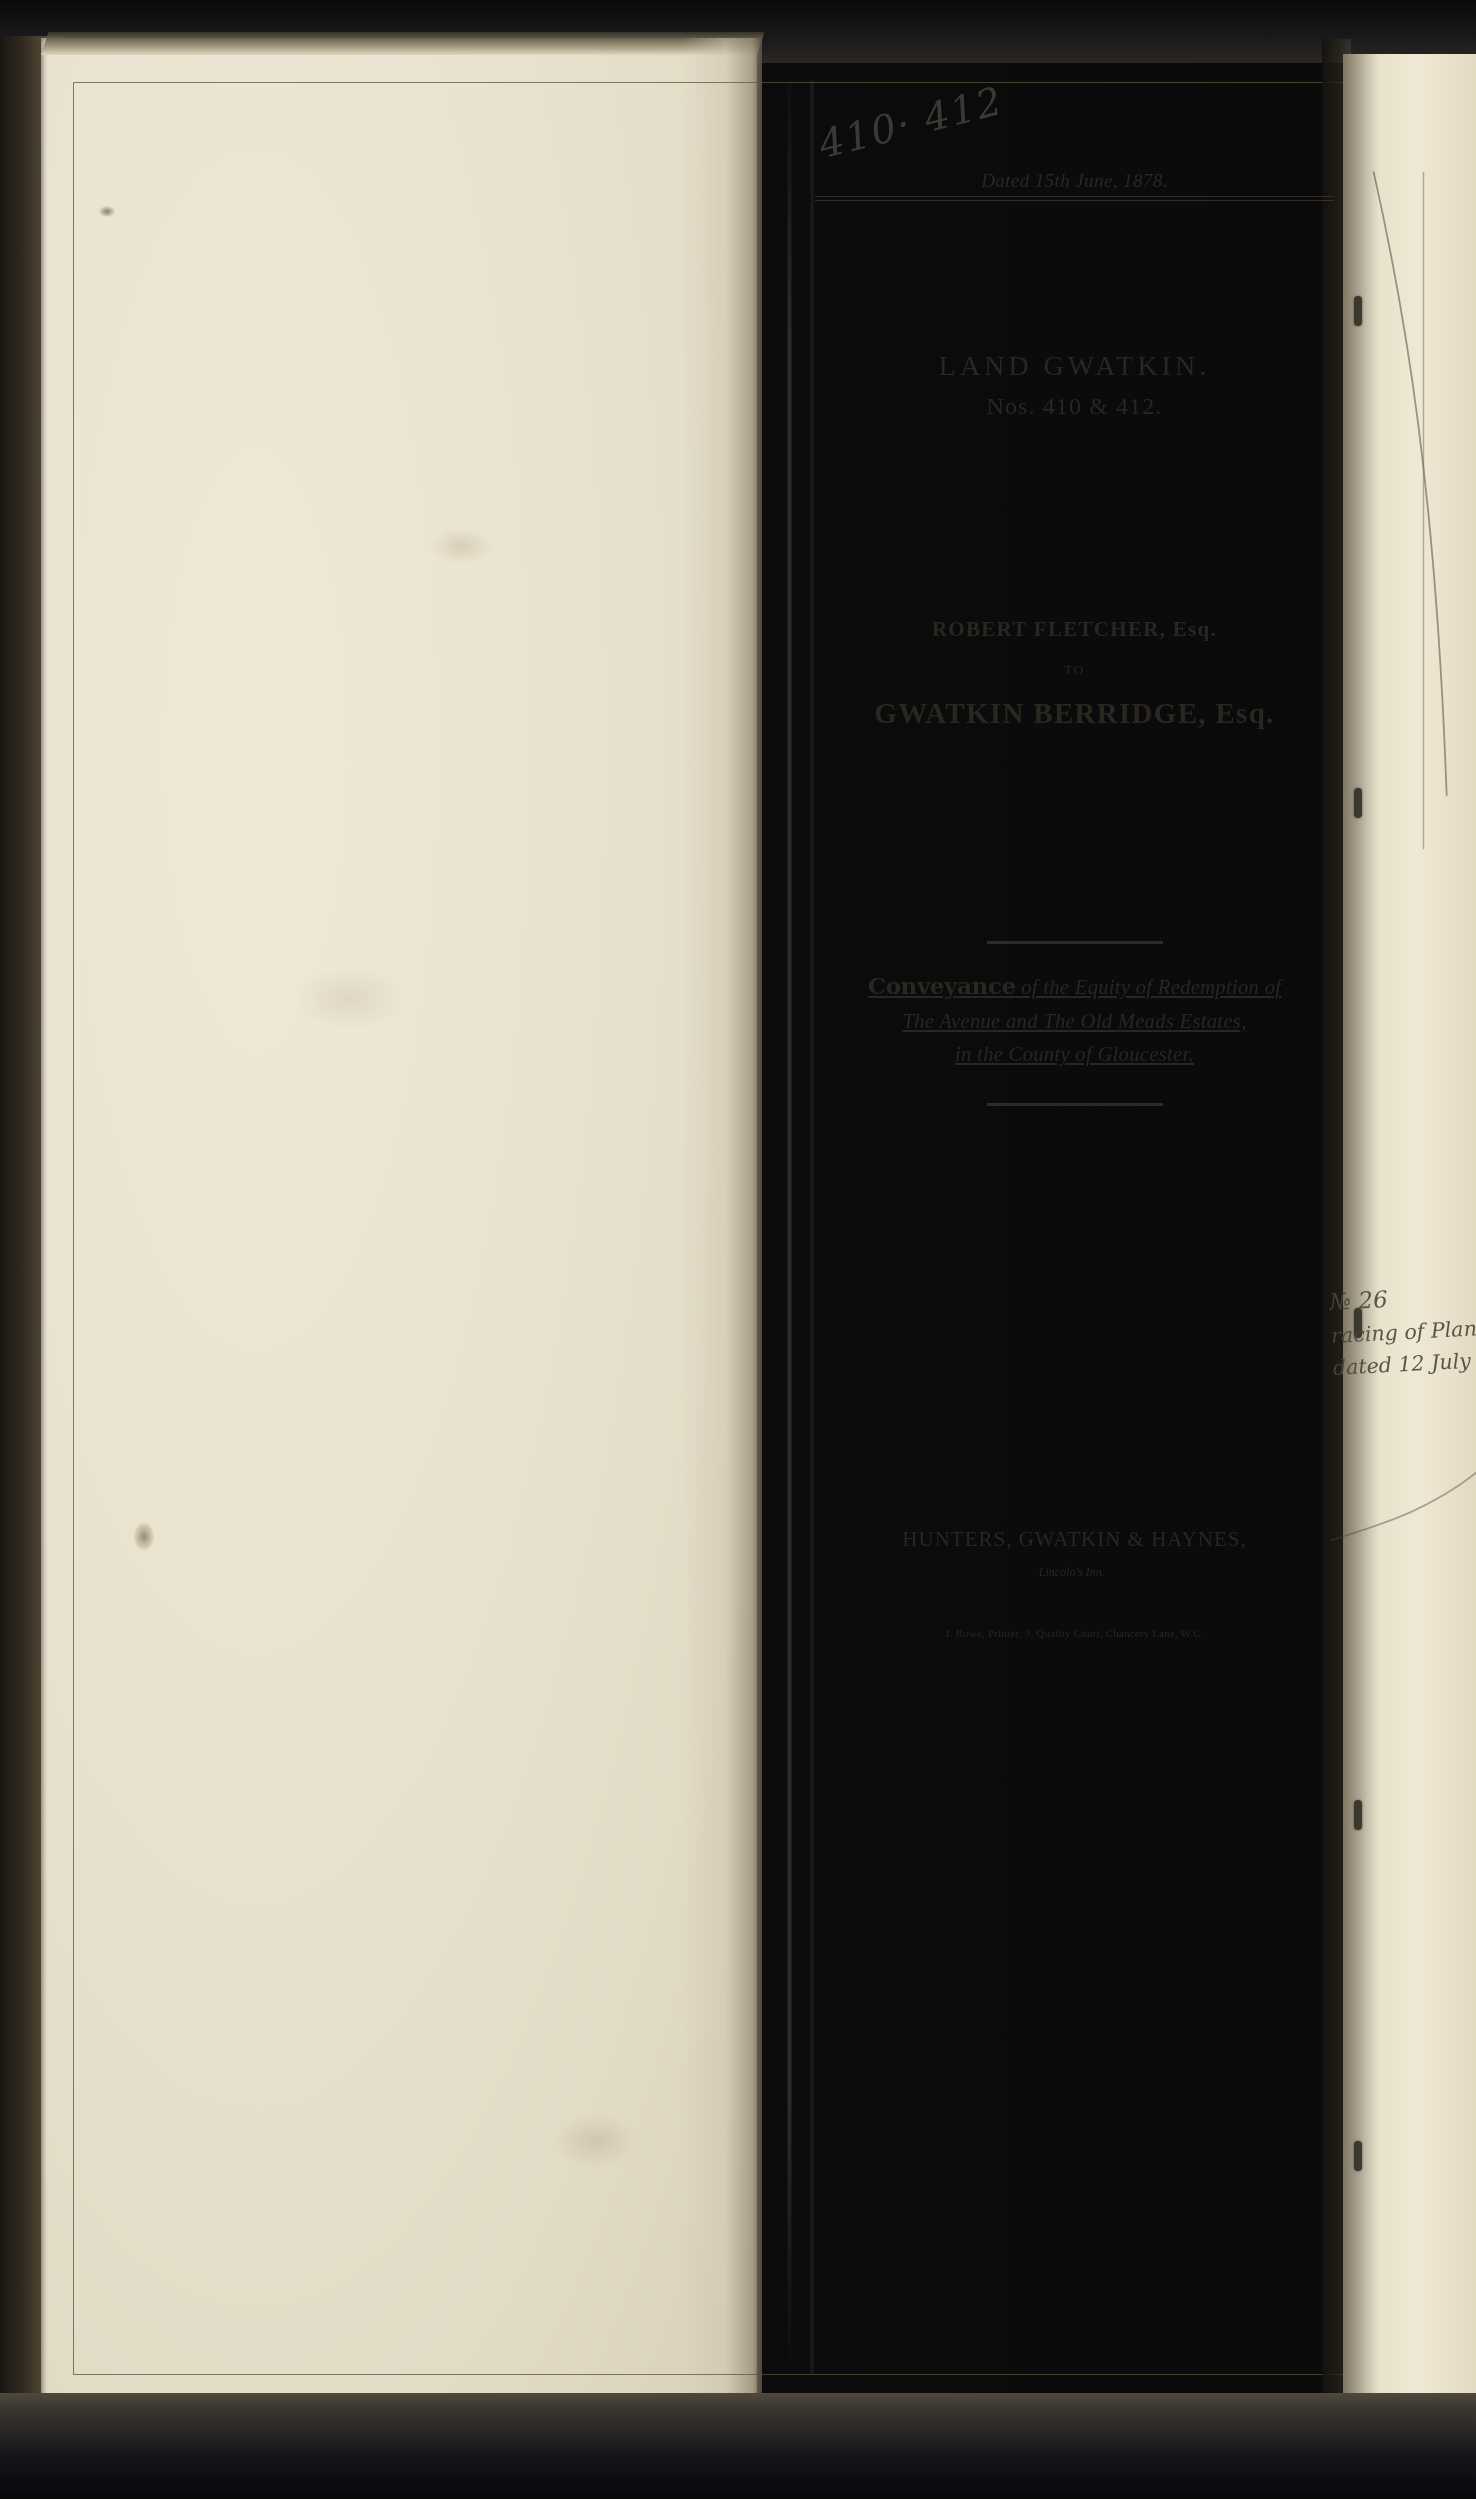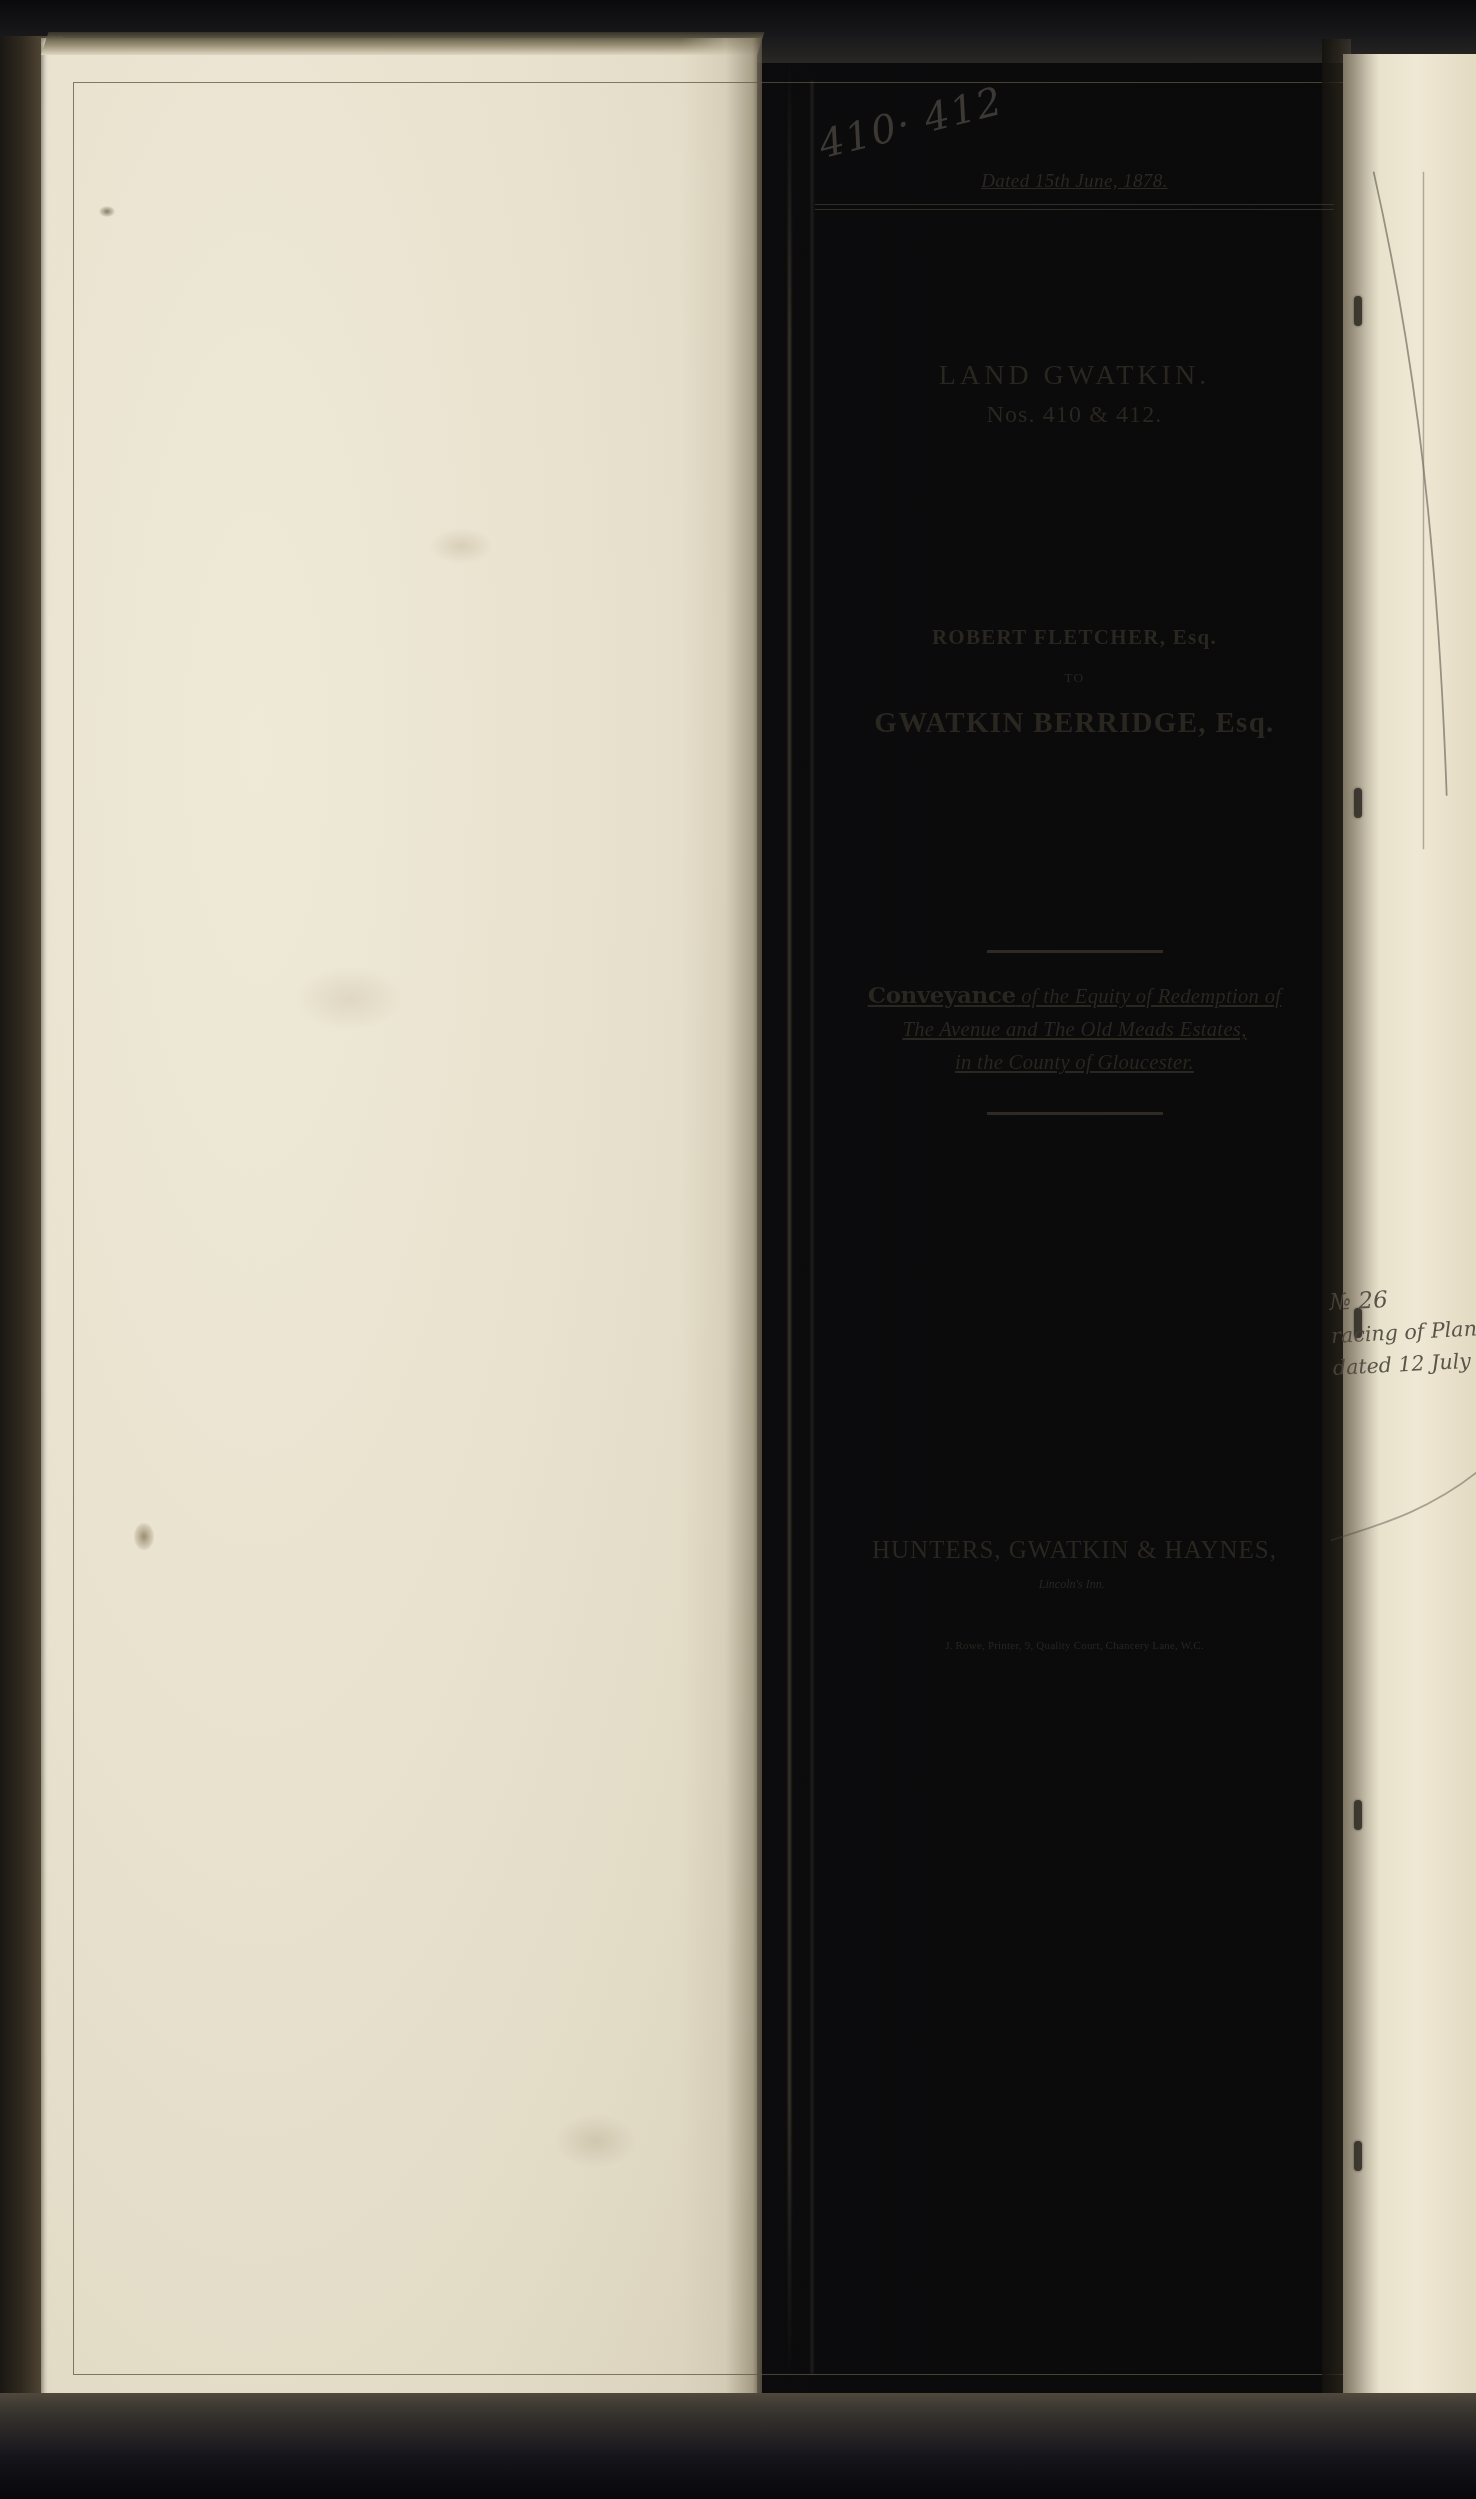--- a/index.html
+++ b/index.html
@@ -157,22 +157,21 @@
     top: 170px;
     width: 573px;
     text-align: center;
     color: #2a2620;
   }
   .dateline {
     font-style: italic;
     font-size: 19px;
     letter-spacing: 0.4px;
     color: #2c2723;
-    margin-bottom: 12px;
-    text-decoration: underline;
+    margin-bottom: 3px;
   }
   .rule-double {
     border-top: 1.4px solid #3a342c;
     border-bottom: 1px solid #3a342c;
     height: 3.6px;
     width: 519px;
     margin: 3.6px auto 0 auto;
     opacity: .85;
   }
   .title-main {
@@ -227,21 +226,21 @@
   }
   .desc .blackletter {
     font-family: "DejaVu Serif", serif;
     font-style: normal;
     font-weight: bold;
     font-size: 23px;
     letter-spacing: -0.4px;
   }
   .solicitors {
     margin-top: 421px;
-    font-size: 25px;
+    font-size: 21px;
     letter-spacing: 1px;
   }
   .solicitors-addr {
     margin-top: 13px;
     font-size: 12px;
     font-style: italic;
     text-align: center;
     padding-right: 5.4px;
   }
   .printer {

